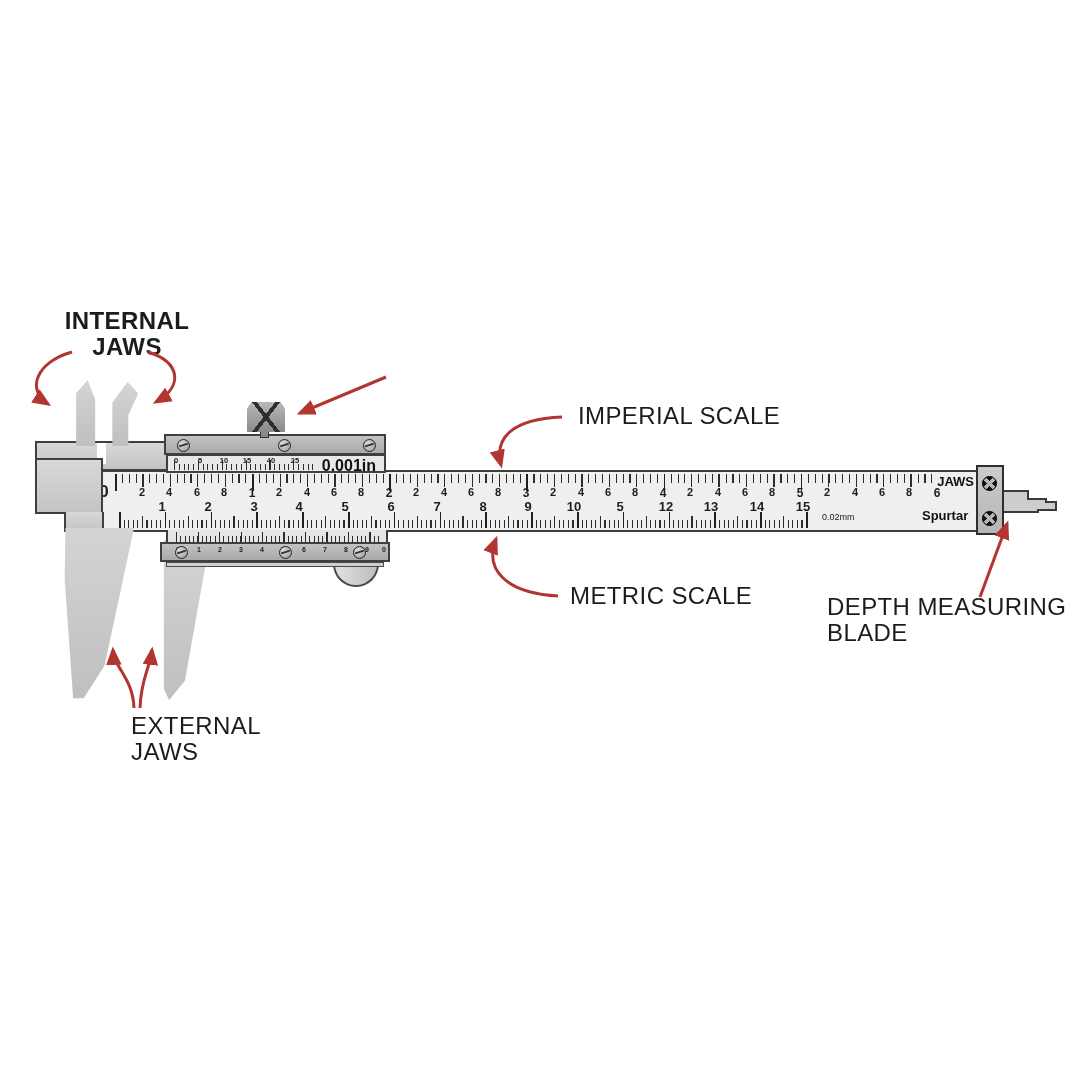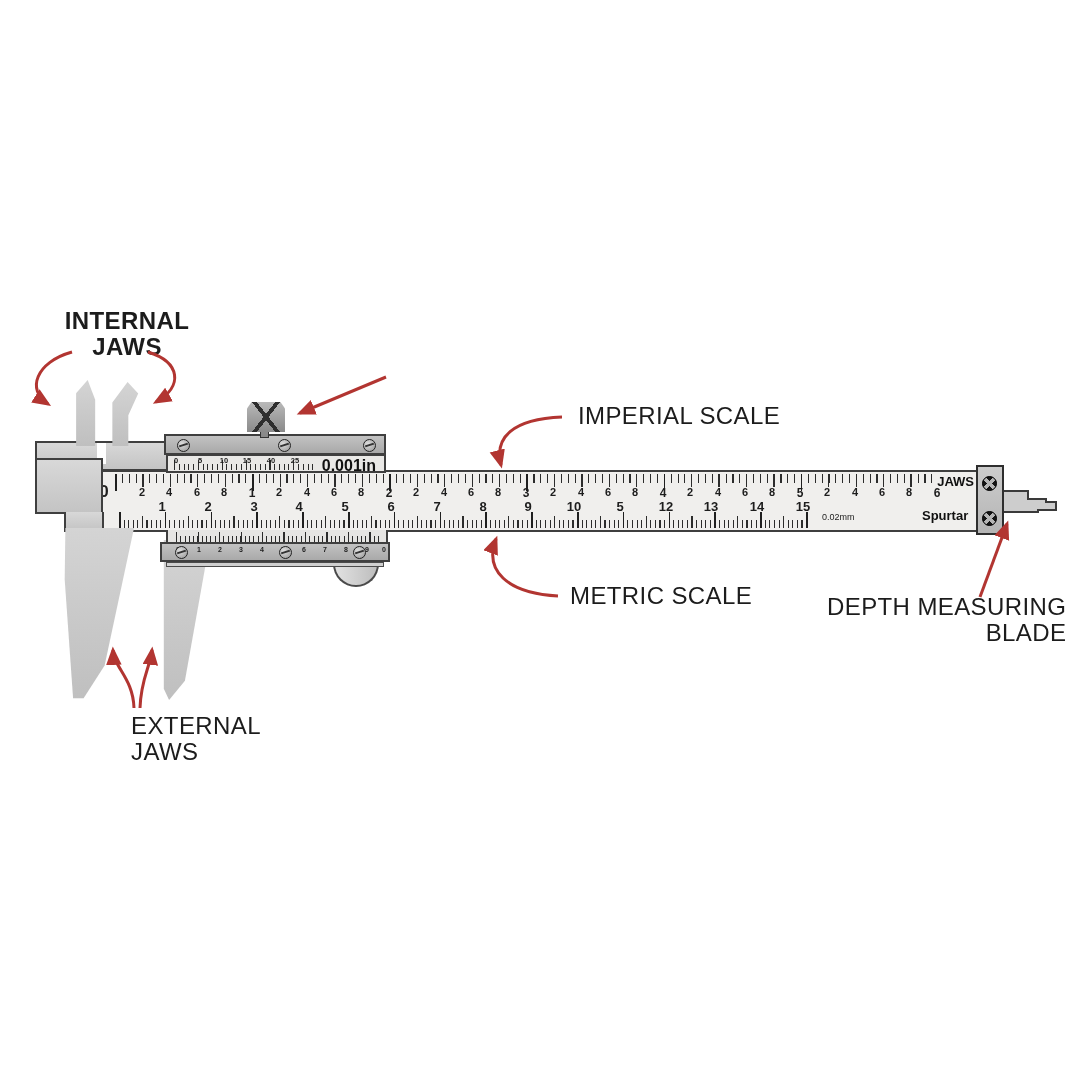--- a/index.html
+++ b/index.html
@@ -196,21 +196,21 @@
     <span class="capscrew" style="left:4px;top:44px;"></span>
   </div>
   <svg id="blade" width="58" height="28">
     <polygon points="1,5 28,5 28,13 46,13 46,16 56,16 56,24 38,24 38,26 1,26" fill="#cdcdcd" stroke="#3a3a3a" stroke-width="2" stroke-linejoin="miter"></polygon>
   </svg>
 
   <div class="lbl center" style="left:57px;top:308px;width:140px;font-weight:bold;">INTERNAL
 JAWS</div>
   <div class="lbl" style="left:578px;top:403px;">IMPERIAL SCALE</div>
   <div class="lbl" style="left:570px;top:583px;">METRIC SCALE</div>
-  <div class="lbl" style="left:827px;top:594px;text-align:right;">DEPTH MEASURING
+  <div class="lbl" style="left:827px;top:594px;">DEPTH MEASURING
 BLADE</div>
   <div class="lbl" style="left:92px;top:713px;margin-left:39px;">EXTERNAL
 JAWS</div>
 
   <svg id="overlay" width="1080" height="1080" viewBox="0 0 1080 1080">
     <defs>
       <marker id="ah" markerWidth="7" markerHeight="6" refX="5" refY="2.6" orient="auto">
         <path d="M0,0 L6.2,2.6 L0,5.2 z" fill="#b23531"></path>
       </marker>
     </defs>

